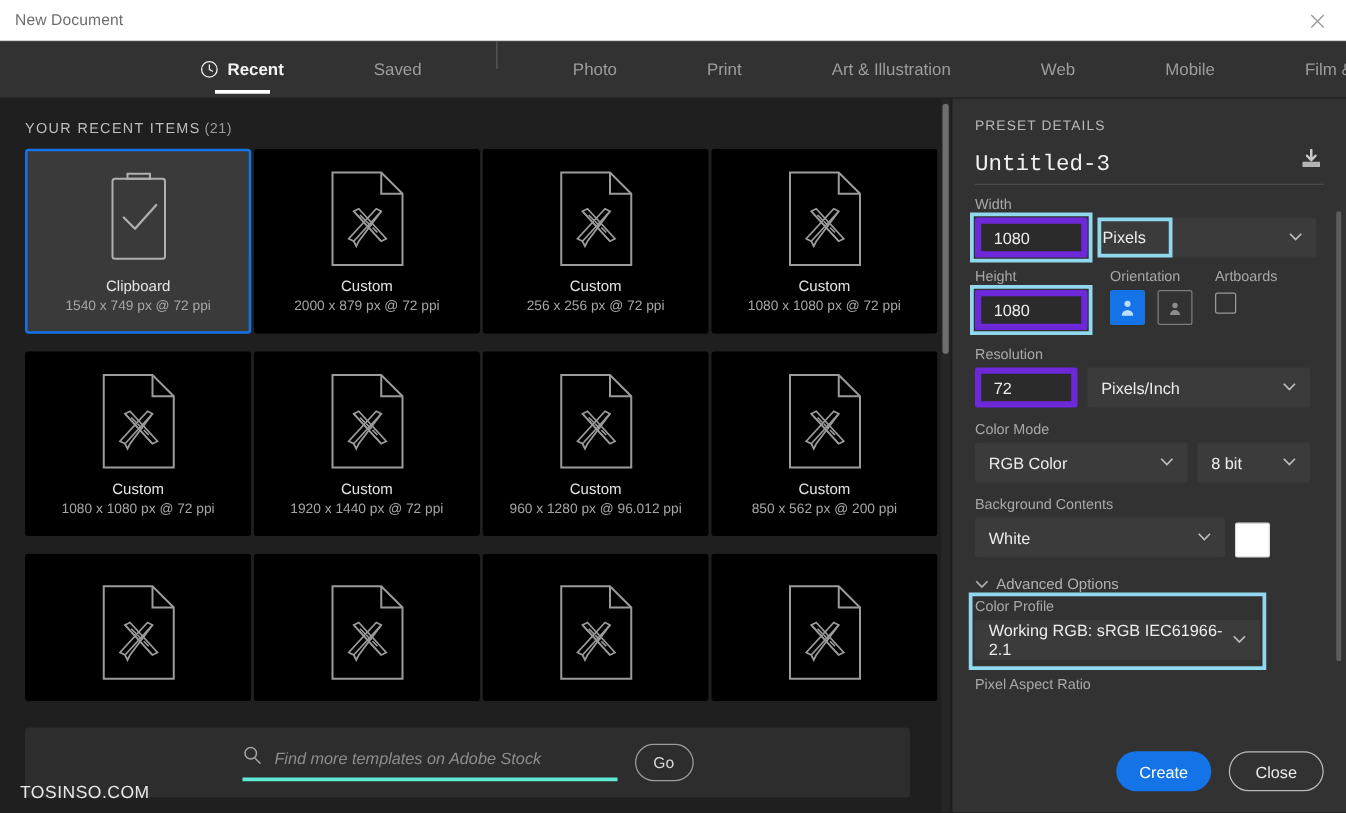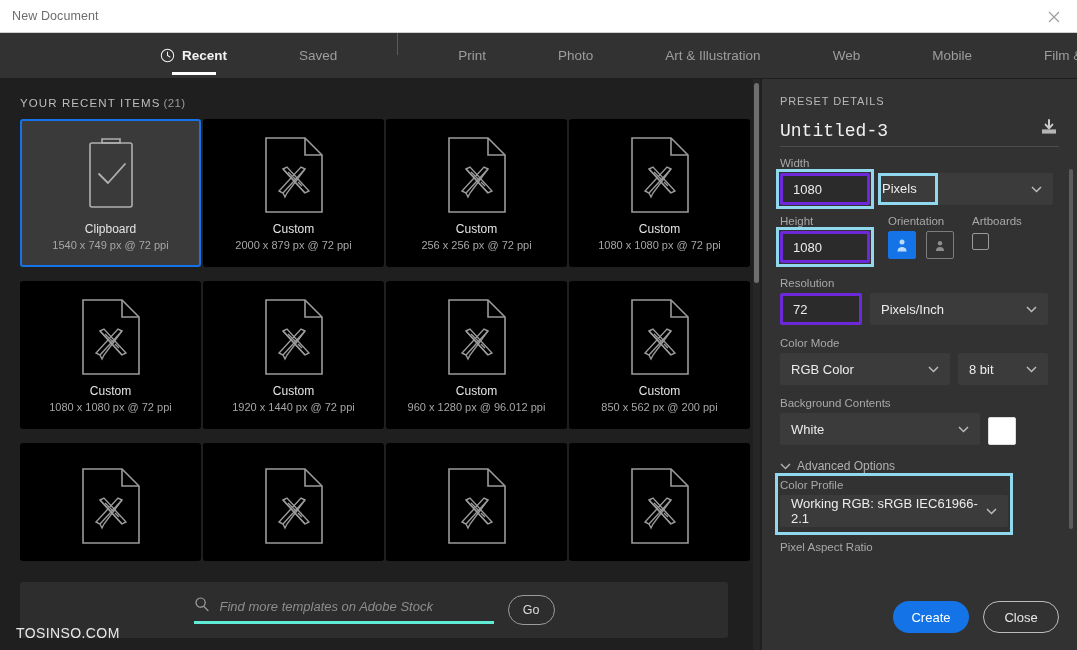--- a/index.html
+++ b/index.html
@@ -197,21 +197,21 @@
     font-family: Liberation Mono, monospace;
   }
   .field-label {
     font-size: 11.5px; color: #a8a8a8;
     margin-top: 10px; margin-bottom: 4px;
     display: block;
   }
   .row { display: flex; align-items: flex-end; gap: 8px; }
   .txtbox {
     height: 32px; background: #2b2b2b;
-    border: 3px solid #6d28d9; border-radius: 2px;
+    border: 5px solid #6d28d9; border-radius: 2px;
     color: #ececec; font-size: 13px;
     padding: 0 10px; outline: none;
     font-family: "Liberation Sans", sans-serif;
   }
   .dropdown {
     height: 32px; background: #3b3b3b;
     border: 1px solid #3b3b3b; border-radius: 2px;
     color: #ececec; font-size: 13px;
     padding: 0 10px;
     display: flex; align-items: center; justify-content: space-between;
@@ -289,24 +289,24 @@
               <path d="M8 4.2 V8 L10.6 9.6" stroke="#f2f2f2" stroke-width="1.1" fill="none" stroke-linecap="round"></path>
             </svg>
         </span>
         <span>Recent</span>
       </div>
       <div class="tab">
         <span>Saved</span>
       </div>
       <div class="tab-sep"></div>
       <div class="tab">
+        <span>Photo</span>
+      </div>
+      <div class="tab">
         <span>Print</span>
-      </div>
-      <div class="tab">
-        <span>Photo</span>
       </div>
       <div class="tab">
         <span>Art &amp; Illustration</span>
       </div>
       <div class="tab">
         <span>Web</span>
       </div>
       <div class="tab">
         <span>Mobile</span>
       </div>

